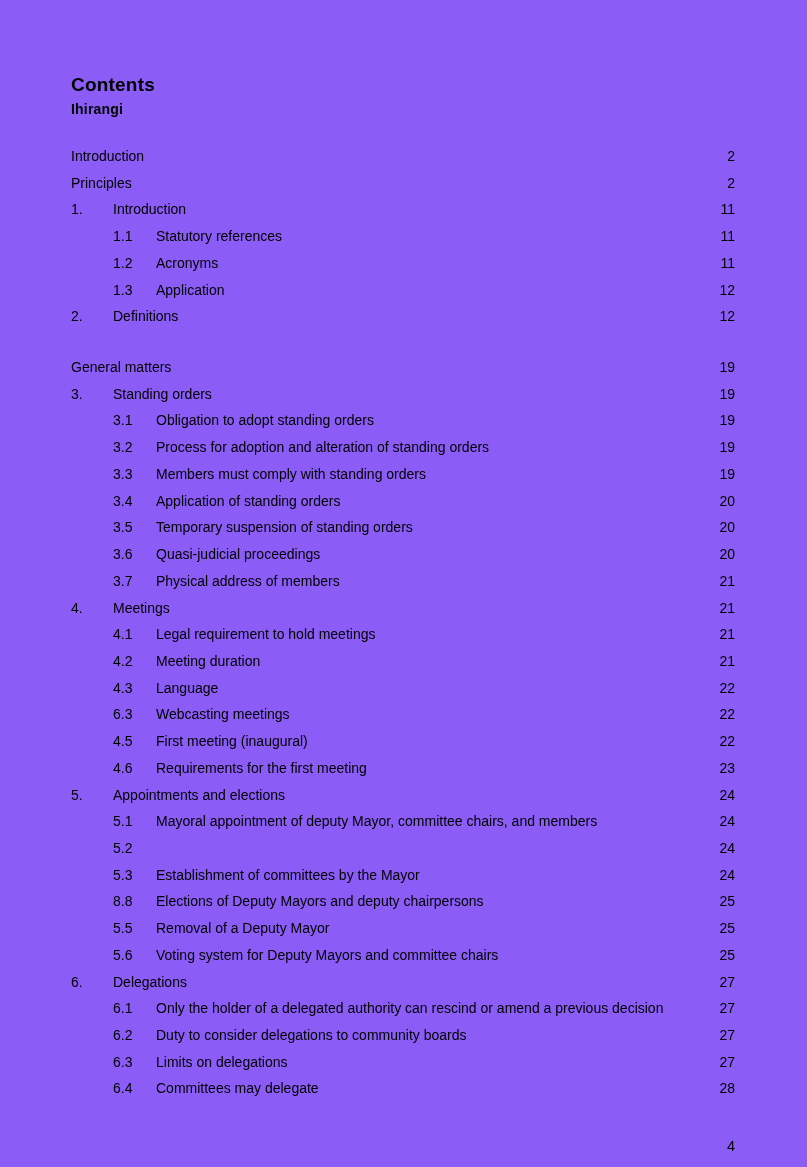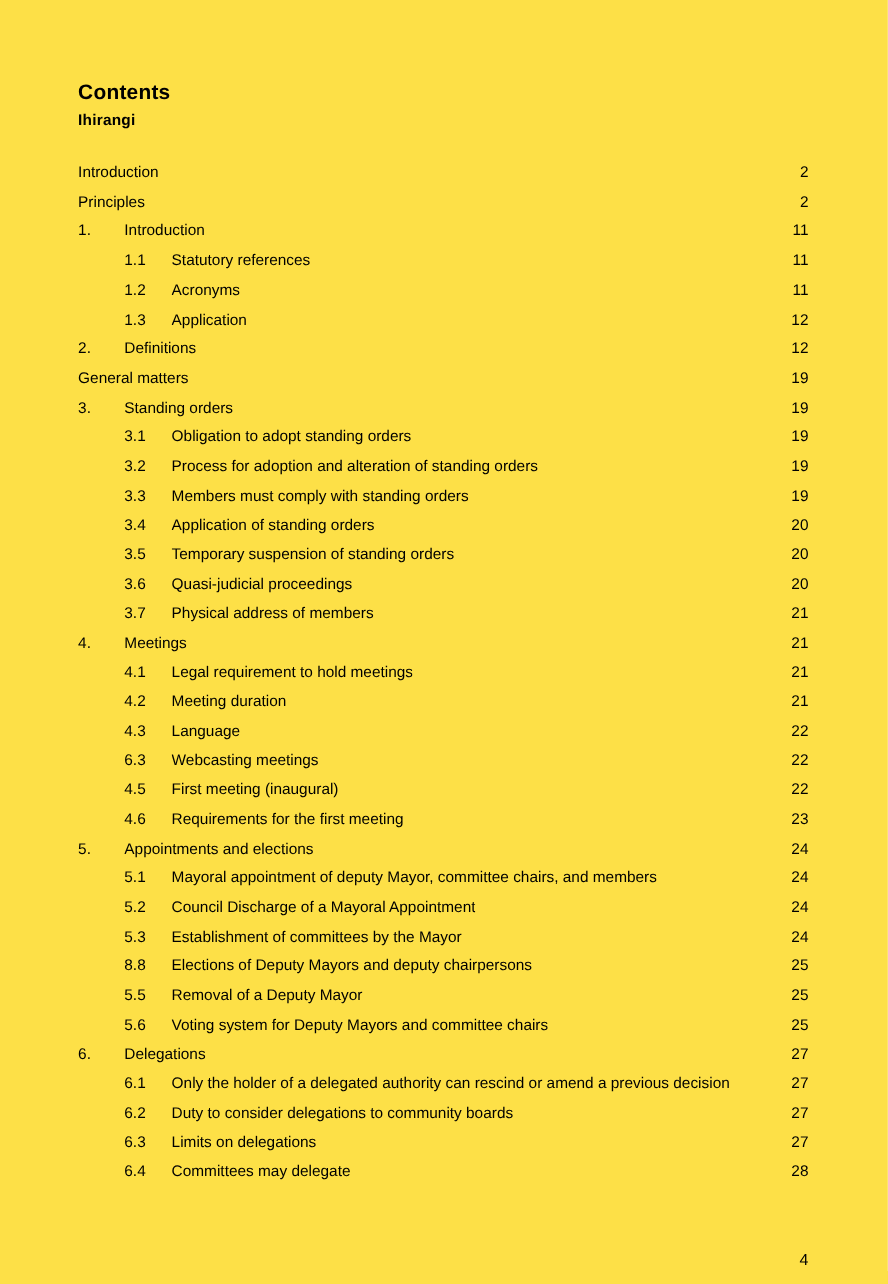--- a/index.html
+++ b/index.html
@@ -37,21 +37,21 @@
     width: 664px;
   }
   .toc-row {
     display: flex;
     align-items: center;
     height: 26.72px;
     font-size: 14px;
     line-height: 26.72px;
   }
   .toc-row.bold { font-weight: normal; justify-content: flex-end; }
-  .toc-row.space-before { margin-top: 0; }
+  .toc-row.space-before { margin-top: 24px; }
   .toc-row .num { flex: none; }
   .toc-row.lvl-section .num { width: 42px; }
   .toc-row.lvl-sub { padding-left: 42px; }
   .toc-row.lvl-sub .num { width: 43px; }
   .toc-row .label {
     flex: 0 1 auto;
     min-width: 0;
     white-space: nowrap;
     overflow: hidden;
   }
@@ -65,21 +65,21 @@
     position: absolute;
     right: 72px;
     top: 1136px;
     font-size: 14.5px;
     line-height: 1.4;
   }
 </style>
 </head>
 <body>
 
-<div class="page" style="background: #fde047; color: rgb(0, 0, 0);">
+<div class="page" style="background: #8b5cf6; color: rgb(0, 0, 0);">
   <div class="doc-title">Contents</div>
   <div class="doc-subtitle">Ihirangi</div>
 
   <div class="toc" id="toc">
       <div class="toc-row lvl-top bold">
 
     <span class="label">Introduction</span>
     <span class="pg">2</span>
   </div>
       <div class="toc-row lvl-top bold">
@@ -197,21 +197,20 @@
     <span class="label">Appointments and elections</span>
     <span class="pg">24</span>
   </div>
       <div class="toc-row lvl-sub">
     <span class="num">5.1</span>
     <span class="label">Mayoral appointment of deputy Mayor, committee chairs, and members</span>
     <span class="pg">24</span>
   </div>
       <div class="toc-row lvl-sub">
     <span class="num">5.2</span>
-    <span class="label">Council Discharge of a Mayoral Appointment</span>
     <span class="pg">24</span>
   </div>
       <div class="toc-row lvl-sub">
     <span class="num">5.3</span>
     <span class="label">Establishment of committees by the Mayor</span>
     <span class="pg">24</span>
   </div>
       <div class="toc-row lvl-sub">
     <span class="num">8.8</span>
     <span class="label">Elections of Deputy Mayors and deputy chairpersons</span>

